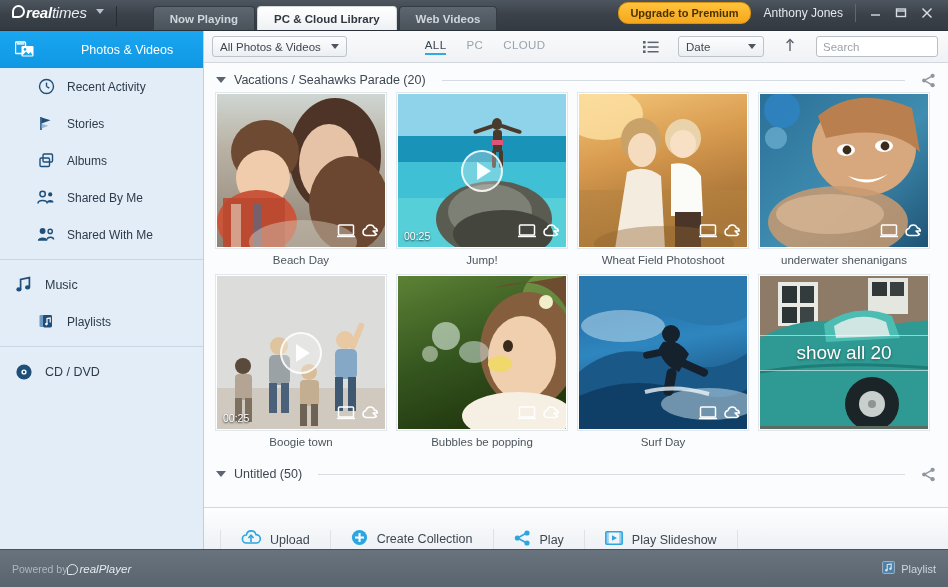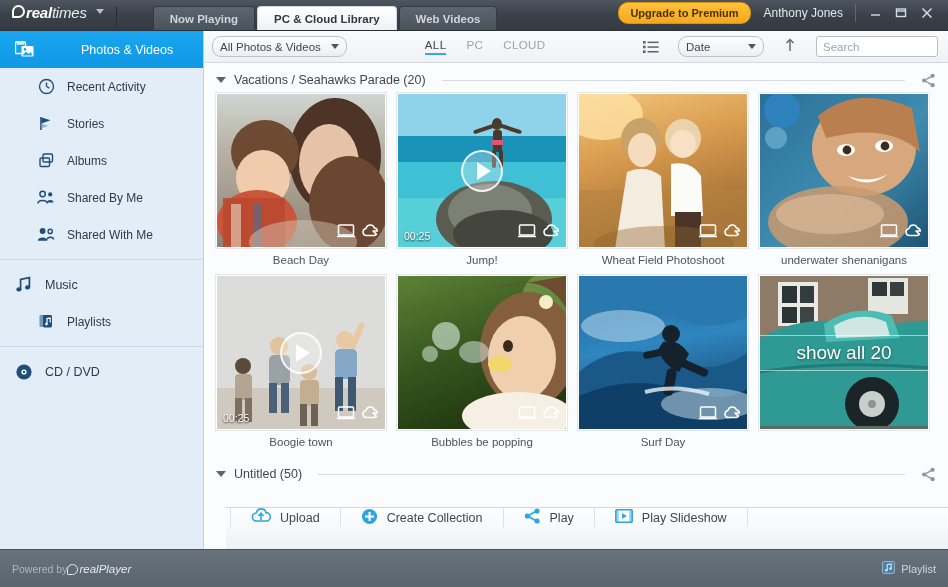--- a/index.html
+++ b/index.html
@@ -123,21 +123,21 @@
   
   .toolbar {
     height: 32px; flex: 0 0 32px;
     background: linear-gradient(180deg,#fafbfc 0%,#eff1f4 100%);
     border-bottom: 1px solid #d3d8de;
     display: flex; align-items: center; padding: 0 10px 0 8px; gap: 0;
   }
   .select {
     height: 21px; min-width: 130px;
     background: linear-gradient(180deg,#fdfdfe 0%,#eceff2 100%);
-    border: 1px solid #bcc3cb; border-radius: 9px;
+    border: 1px solid #bcc3cb; border-radius: 3px;
     display: flex; align-items: center; justify-content: space-between;
     padding: 0 7px; font-size: 11.5px; color: #3e4750; cursor: pointer;
   }
   .select .cv { width:0;height:0;margin-left:10px;
     border-left:4px solid transparent;border-right:4px solid transparent;
     border-top:5px solid #4d565f; }
   .filters { display: flex; align-items: center; gap: 20px; margin-left: 78px; }
   .filter {
     font-size: 11.5px; color: #9aa3ad; cursor: pointer;
     letter-spacing: .4px; padding-bottom: 2px; border-bottom: 2px solid transparent;
@@ -218,21 +218,21 @@
     text-align: center; font-size: 11.5px; color: #4b545e;
     padding: 6px 2px 9px; white-space: nowrap;
     overflow: hidden; text-overflow: ellipsis;
   }
 
   
   .actionbar {
     height: 42px; flex: 0 0 42px;
     background: linear-gradient(180deg,#fdfefe 0%,#eef1f5 100%);
     border-top: 1px solid #d2d8de;
-    display: flex; align-items: flex-start; padding-left: 4px; margin-left: 22px;
+    display: flex; align-items: flex-end; padding-left: 16px;
   }
   .action {
     display: flex; align-items: center; gap: 9px;
     padding: 0 20px; font-size: 12.5px; color: #3e4751;
     cursor: pointer; border-right: 1px solid #dde2e8;
   }
   .action:first-child { border-left: 1px solid #dde2e8; }
 
   
   .statusbar {

